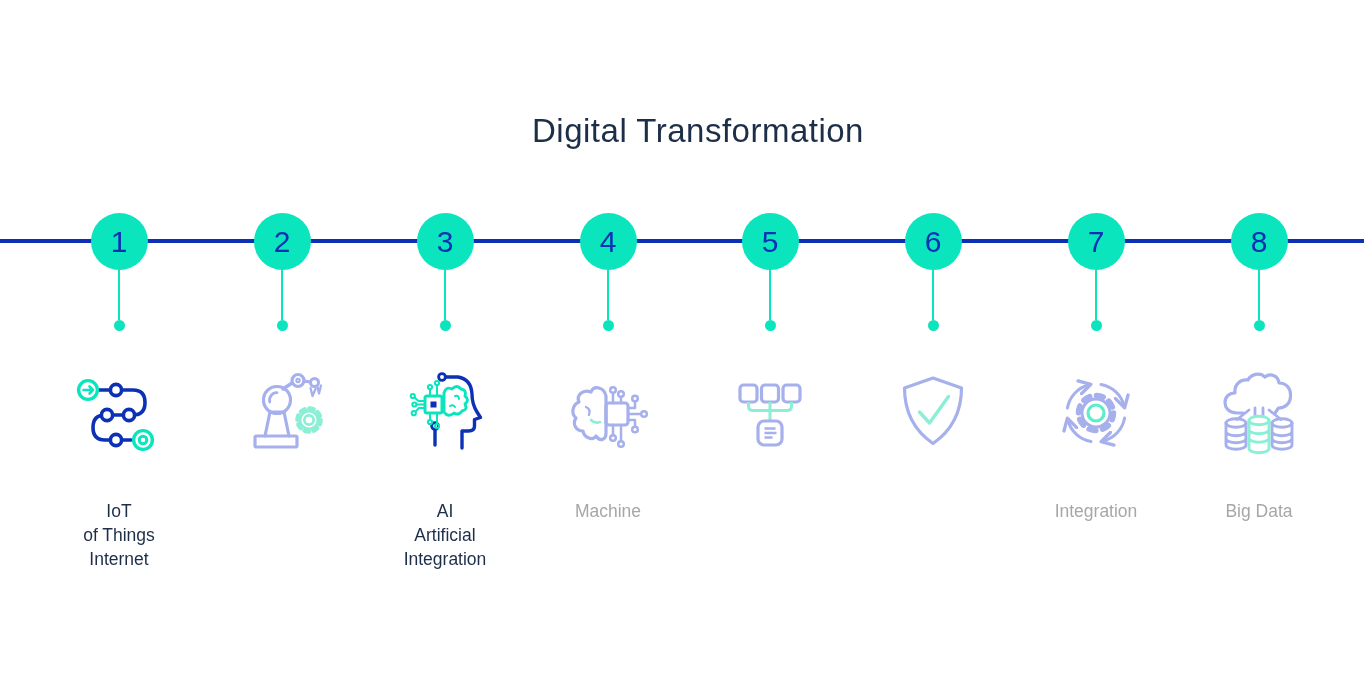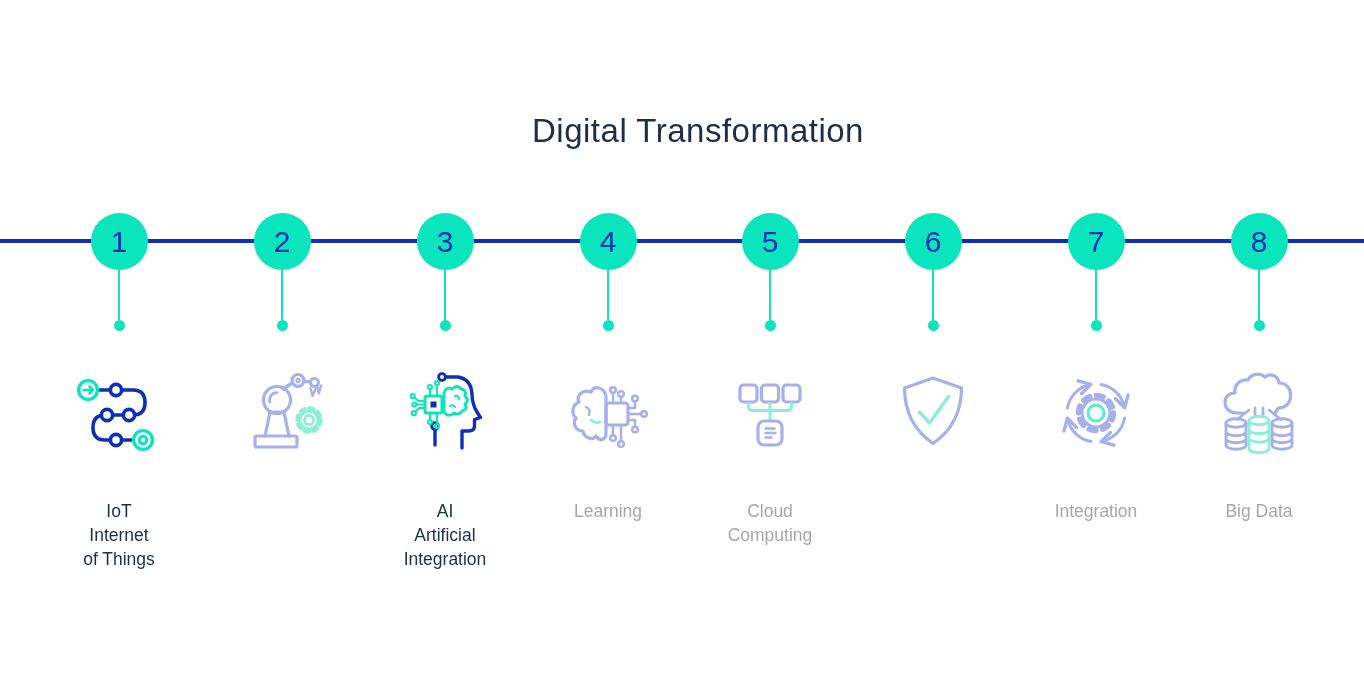--- a/index.html
+++ b/index.html
@@ -48,22 +48,22 @@
               <circle cx="47" cy="77" r="5.6"></circle>
  </g>
  <circle cx="19" cy="27" r="9.4" fill="#ffffff" stroke="#0be5bd" stroke-width="3.4"></circle>
  <path d="M14.5 27 H24 M20.5 23.5 L24 27 L20.5 30.5" stroke="#0be5bd" stroke-width="2.6"></path>
  <circle cx="74" cy="77" r="9.4" fill="#ffffff" stroke="#0be5bd" stroke-width="3.4"></circle>
  <circle cx="74" cy="77" r="3.8" stroke="#0be5bd" stroke-width="3"></circle>
 </svg>
         </div>
     <div class="item-label dark">
           <div>IoT</div>
+          <div>of Things</div>
           <div>Internet</div>
-          <div>of Things</div>
         </div>
   </div>
 
   <div class="item" style="left: 200px;">
     <div class="step-circle">
       <span class="step-number">2</span>
     </div>
     <div class="step-stem"></div>
     <div class="step-dot"></div>
     <div class="item-icon">
@@ -138,45 +138,41 @@
               <circle cx="63" cy="31" r="2.8"></circle>
   <circle cx="77" cy="35.5" r="2.8"></circle>
               <circle cx="86" cy="51" r="2.8"></circle>
               <circle cx="77" cy="66.5" r="2.8"></circle>
   <circle cx="55" cy="75" r="2.8"></circle>
               <circle cx="63" cy="81" r="2.8"></circle>
  </g>
 </svg>
         </div>
     <div class="item-label gray">
-          <div>Learning</div>
+          <div>Machine</div>
         </div>
   </div>
 
   <div class="item" style="left: 688px;">
     <div class="step-circle">
       <span class="step-number">5</span>
     </div>
     <div class="step-stem"></div>
     <div class="step-dot"></div>
     <div class="item-icon">
           <svg viewBox="0 0 100 100" fill="none" stroke-linejoin="round">
  <g stroke="#a6b0ec" stroke-width="3.2">
   <rect x="20" y="22" width="17" height="17" rx="3.5"></rect>
   <rect x="41.5" y="22" width="17" height="17" rx="3.5"></rect>
   <rect x="63" y="22" width="17" height="17" rx="3.5"></rect>
  </g>
  <path d="M28.5 39 V43 Q28.5 47.5 33 47.5 H67 Q71.5 47.5 71.5 43 V39 M50 39 V58" stroke="#8aefd5" stroke-width="3"></path>
  <rect x="38" y="58" width="24" height="24" rx="6" stroke="#a6b0ec" stroke-width="3.2"></rect>
  <path d="M44.5 65.5 H55.5 M44.5 70 H56.5 M44.5 74.5 H52.5" stroke="#a6b0ec" stroke-width="2.6"></path>
 </svg>
-        </div>
-    <div class="item-label gray">
-          <div>Cloud</div>
-          <div>Computing</div>
         </div>
   </div>
 
   <div class="item" style="left: 851px;">
     <div class="step-circle">
       <span class="step-number">6</span>
     </div>
     <div class="step-stem"></div>
     <div class="step-dot"></div>
     <div class="item-icon">

